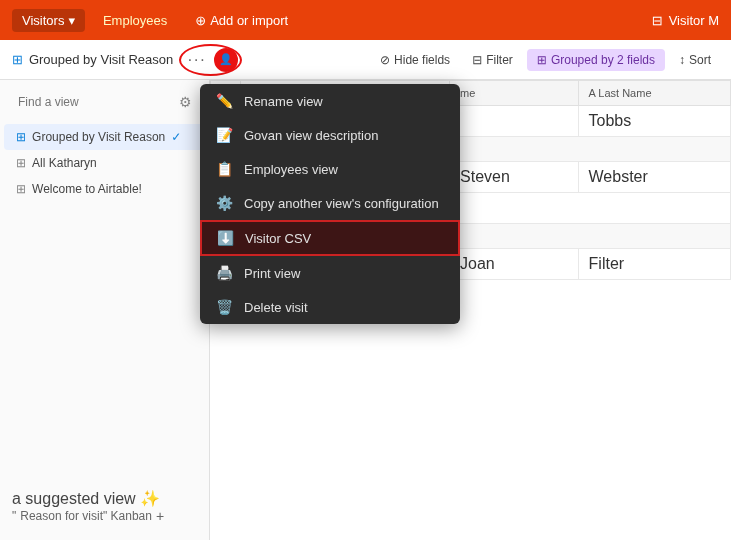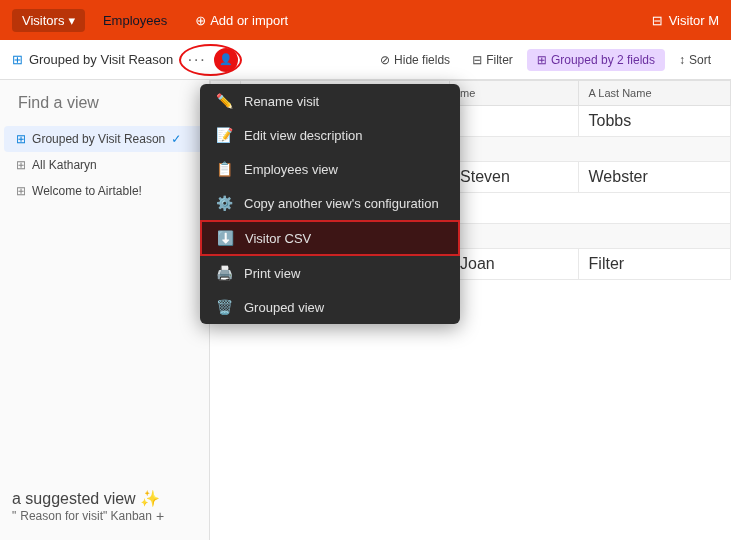--- a/index.html
+++ b/index.html
@@ -19,21 +19,21 @@
       background: rgba(0,0,0,0.2);
       color: white;
       padding: 4px 10px;
       border-radius: 4px;
       font-size: 13px;
       font-weight: 500;
       display: flex; align-items: center; gap: 4px;
       cursor: pointer;
     }
     .employees-tab {
-      color: #0f172a;
+      color: #fef9c3;
       font-size: 13px;
       font-weight: 500;
       padding: 4px 10px;
       cursor: pointer;
       display: flex; align-items: center; gap: 4px; text-align: center;
     }
     .add-import-btn {
       color: white;
       font-size: 13px;
       padding: 4px 10px;
@@ -262,54 +262,54 @@
     <span>Grouped by 2 fields</span>
   </div>
   <div class="toolbar-btn">
     <span>↕</span>
     <span>Sort</span>
   </div>
 
   <div class="dropdown-menu">
     <div class="dropdown-item">
       <span class="dropdown-icon">✏️</span>
-      <span>Rename visit</span>
+      <span>Rename view</span>
     </div>
     <div class="dropdown-item">
       <span class="dropdown-icon">📝</span>
-      <span>Edit view description</span>
+      <span>Govan view description</span>
     </div>
     <div class="dropdown-item">
       <span class="dropdown-icon">📋</span>
       <span>Employees view</span>
     </div>
     <div class="dropdown-item">
       <span class="dropdown-icon">⚙️</span>
       <span>Copy another view's configuration</span>
     </div>
     <div class="dropdown-item highlighted" style="background:#3d1515; border: 1px solid #cc2222; outline: 2px solid #cc2222; outline-offset: -2px;">
       <span class="dropdown-icon">⬇️</span>
       <span>Visitor CSV</span>
     </div>
     <div class="dropdown-item">
       <span class="dropdown-icon">🖨️</span>
       <span>Print view</span>
     </div>
     <div class="dropdown-item">
       <span class="dropdown-icon">🗑️</span>
-      <span>Grouped view</span>
+      <span>Delete visit</span>
     </div>
   </div>
 </div>
 
 <div class="main-layout">
 
   <div class="sidebar">
     <div class="sidebar-search">
-      <input type="text" style="font-size: 16px; flex: 1 1 0%; border: none; background: transparent; outline: none; color: rgb(51, 51, 51);" placeholder="Find a view">
+      <input type="text" style="font-size: 12px; flex: 1 1 0%; border: none; background: transparent; outline: none; color: rgb(51, 51, 51);" placeholder="Find a view">
       <span class="sidebar-gear">⚙</span>
     </div>
 
     <div class="sidebar-item active">
       <span style="color:#1283da;">⊞</span>
       <span>Grouped by Visit Reason</span>
       <span class="check">✓</span>
     </div>
     <div class="sidebar-item">
       <span style="color:#888;">⊞</span>

